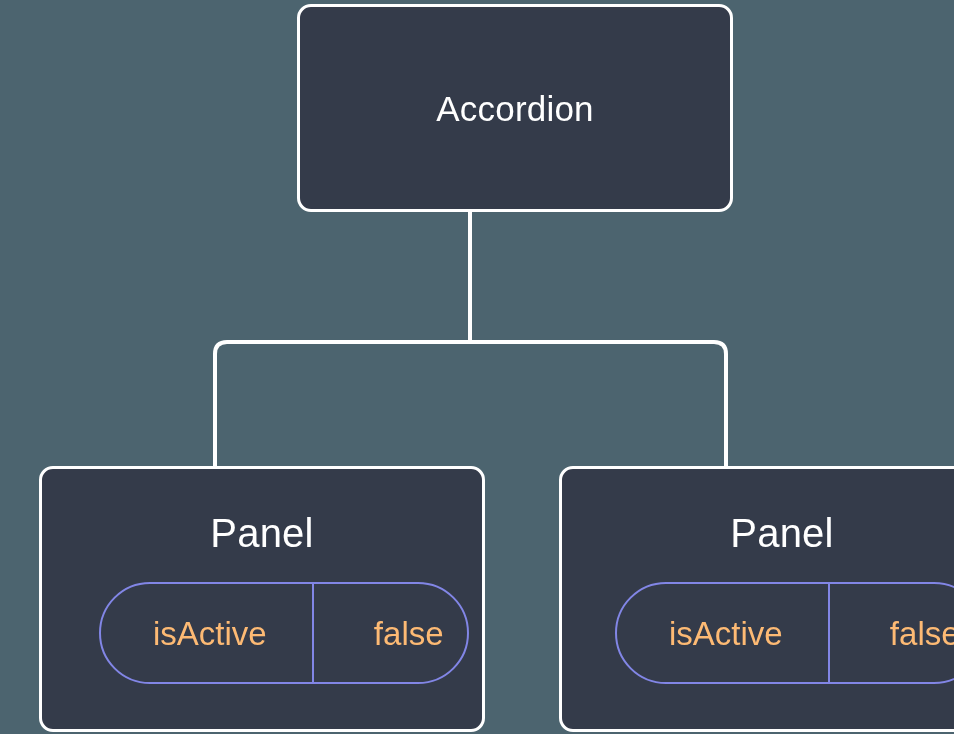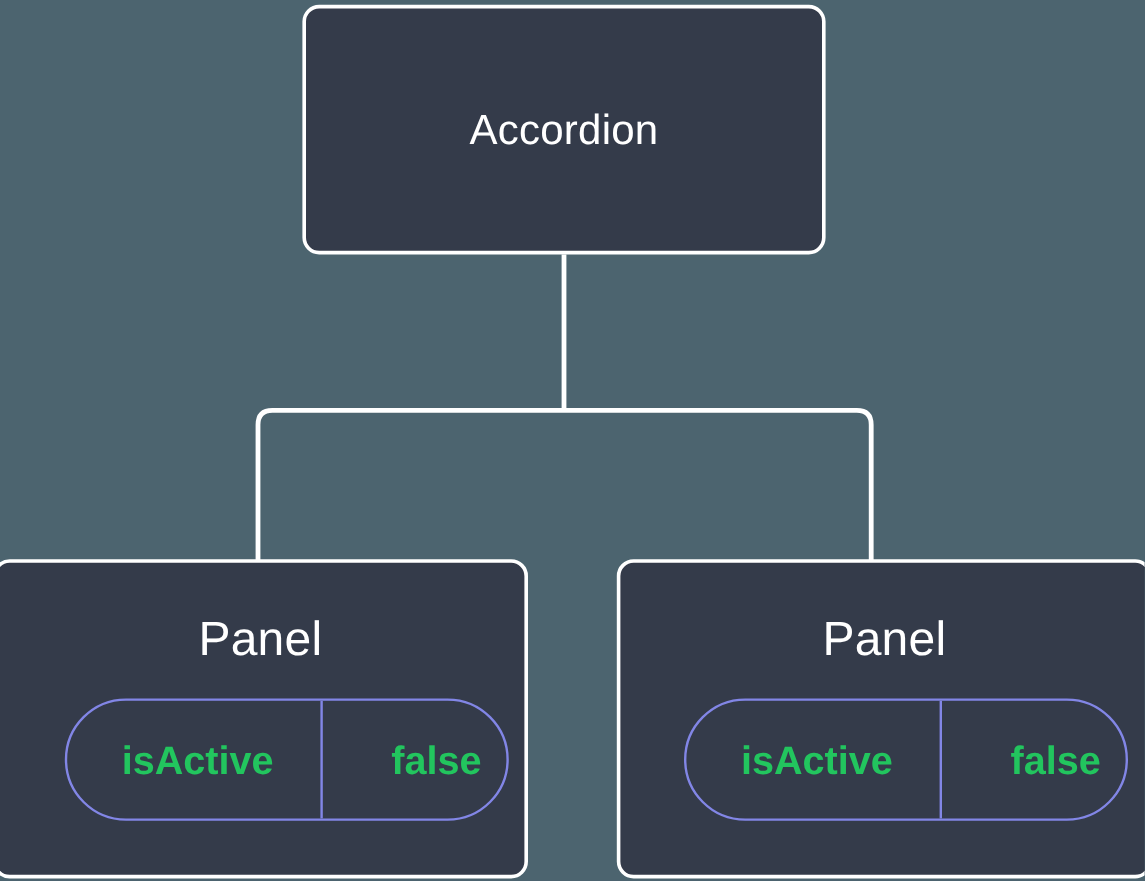--- a/index.html
+++ b/index.html
@@ -39,20 +39,21 @@
   .node {
     position: absolute;
     z-index: 2;
     box-sizing: border-box;
     background: #343b4a;
     border: 3px solid #ffffff;
     border-radius: 14px;
     display: flex;
     flex-direction: column;
     align-items: center;
+    margin-left: 45px;
   }
 
   .node-root {
     left: 252px;
     top: 4px;
     width: 436px;
     height: 208px;
     justify-content: center;
   }
 
@@ -89,23 +90,23 @@
     border-radius: 51px;
     display: flex;
     align-items: stretch;
     background: transparent;
   }
 
   .prop-cell {
     display: flex;
     align-items: center;
     justify-content: center;
-    color: #22c55e;
+    color: #fdba74;
     font-size: 33px;
-    font-weight: 700;
+    font-weight: 400;
     line-height: 1;
     white-space: nowrap;
     box-sizing: border-box;
   }
 
   .prop-key {
     width: 214px;
     padding-left: 6px;
   }
 

